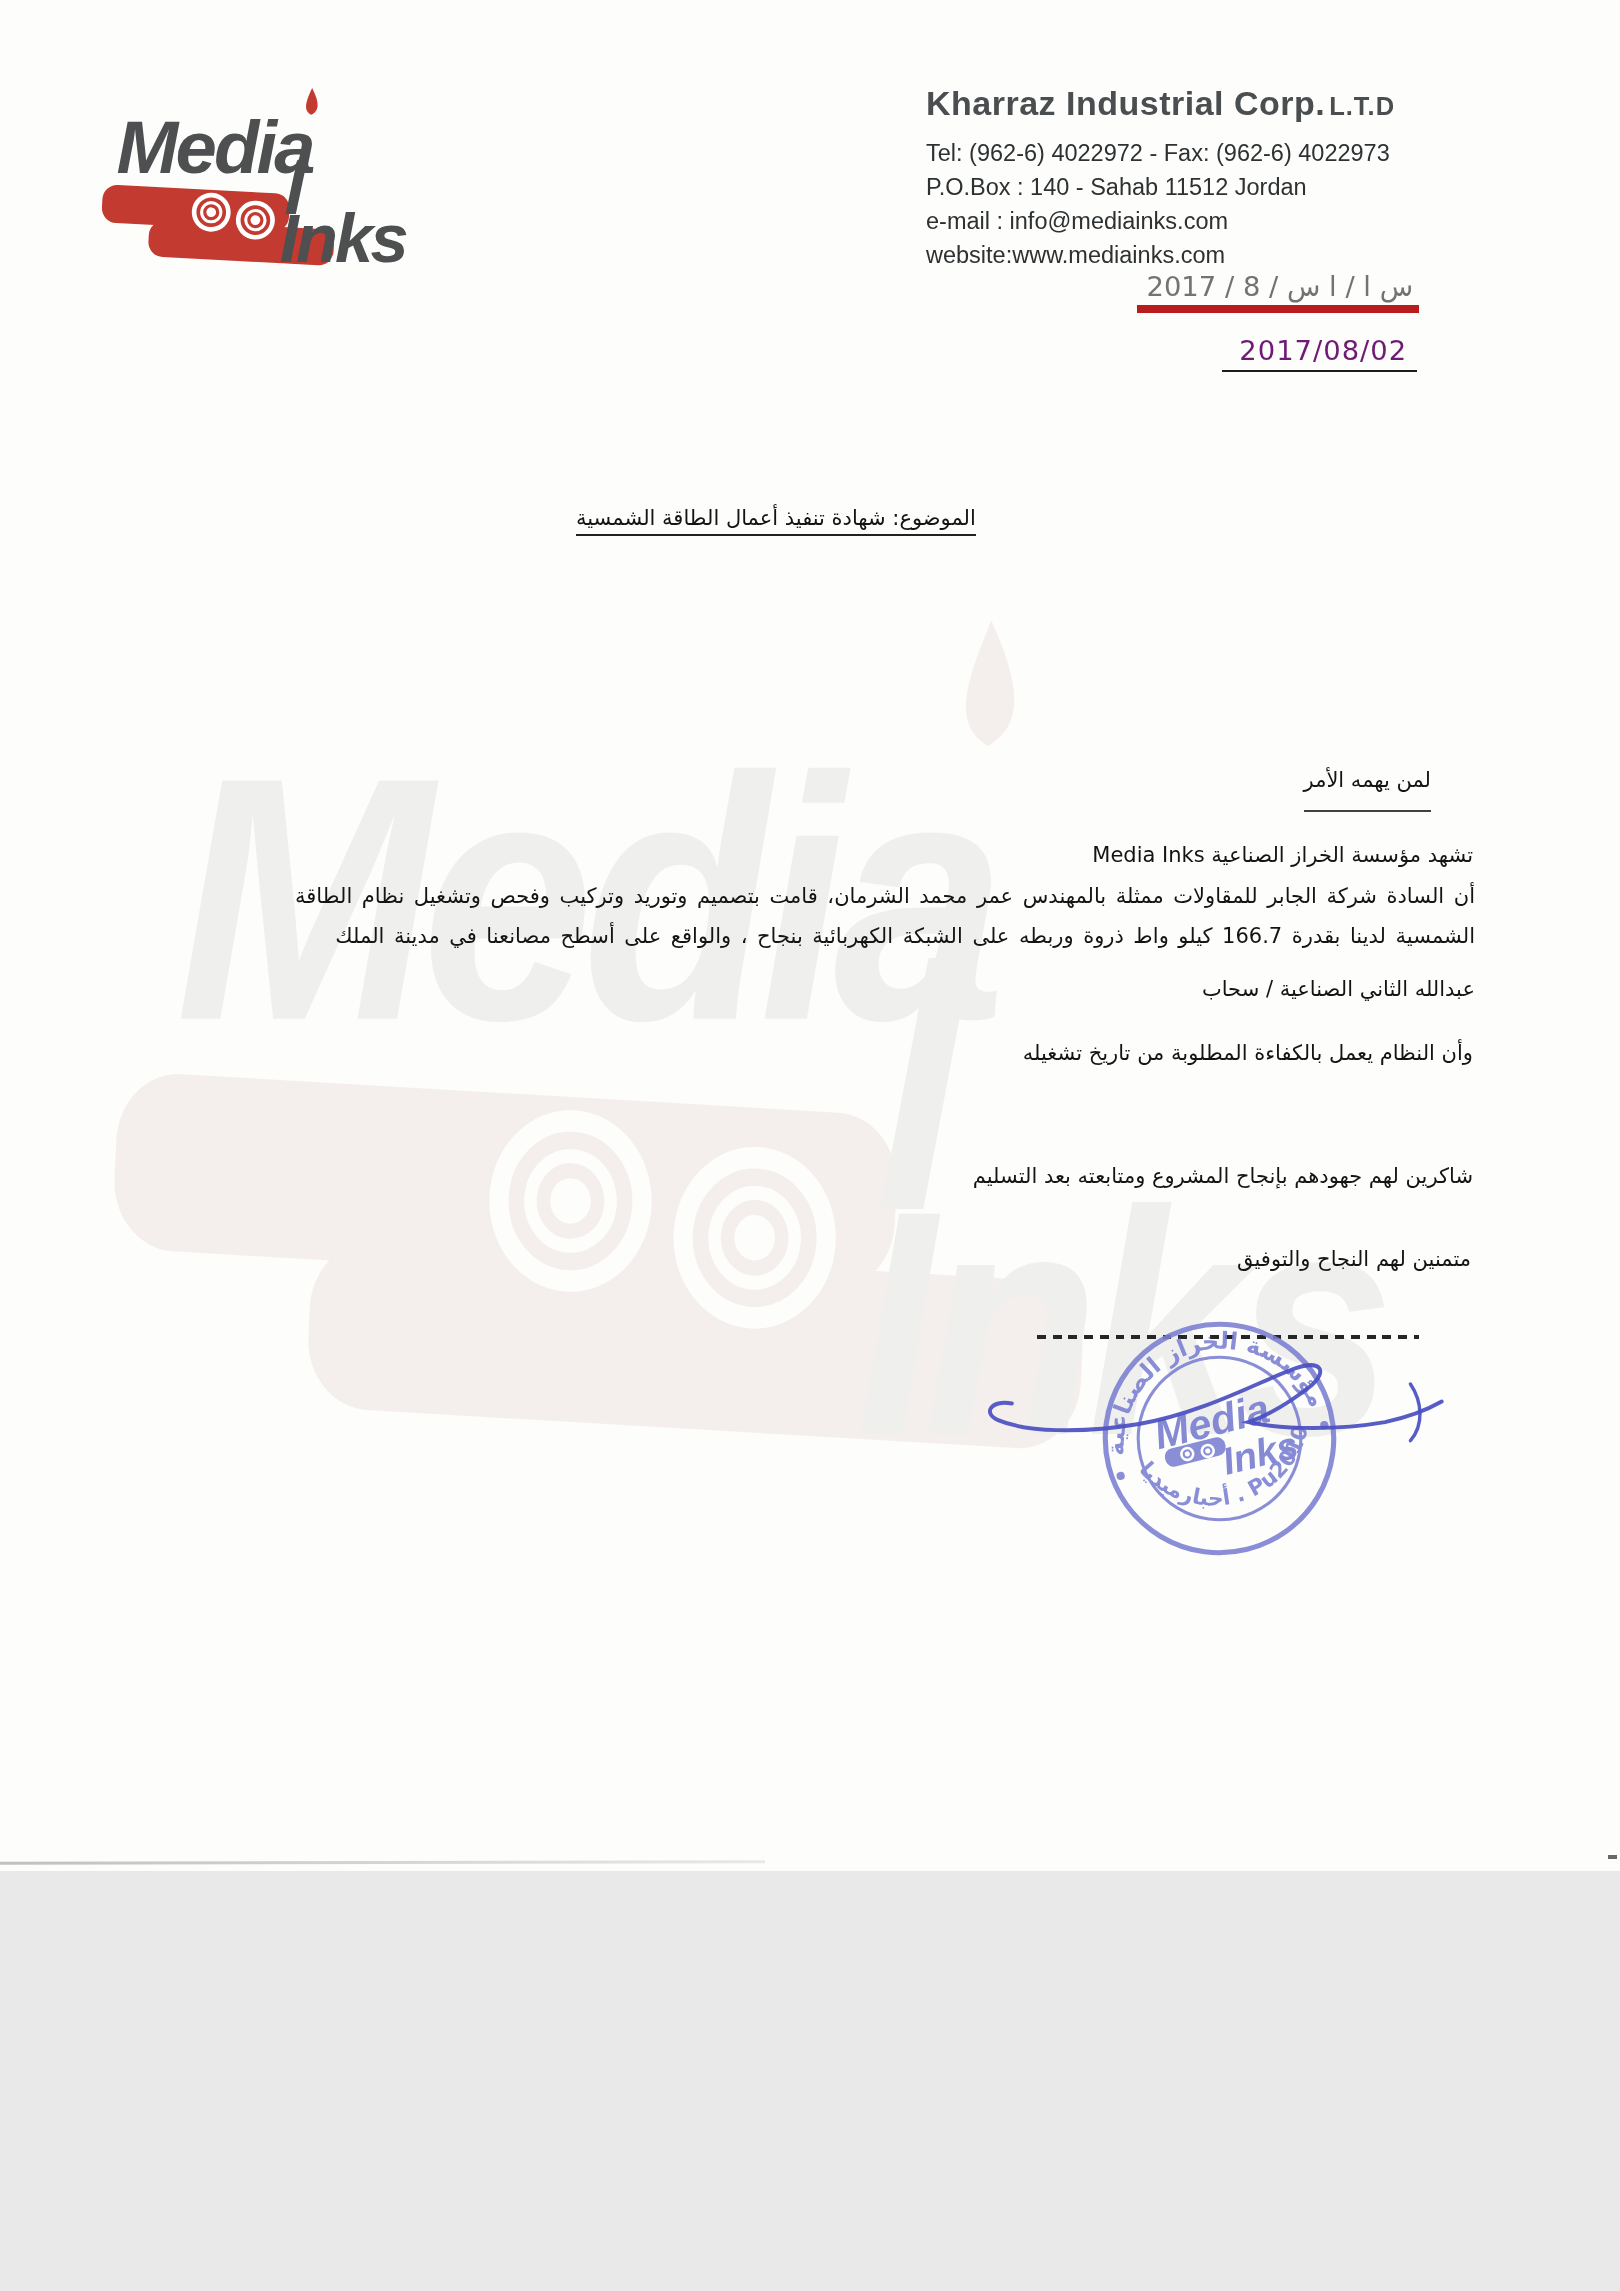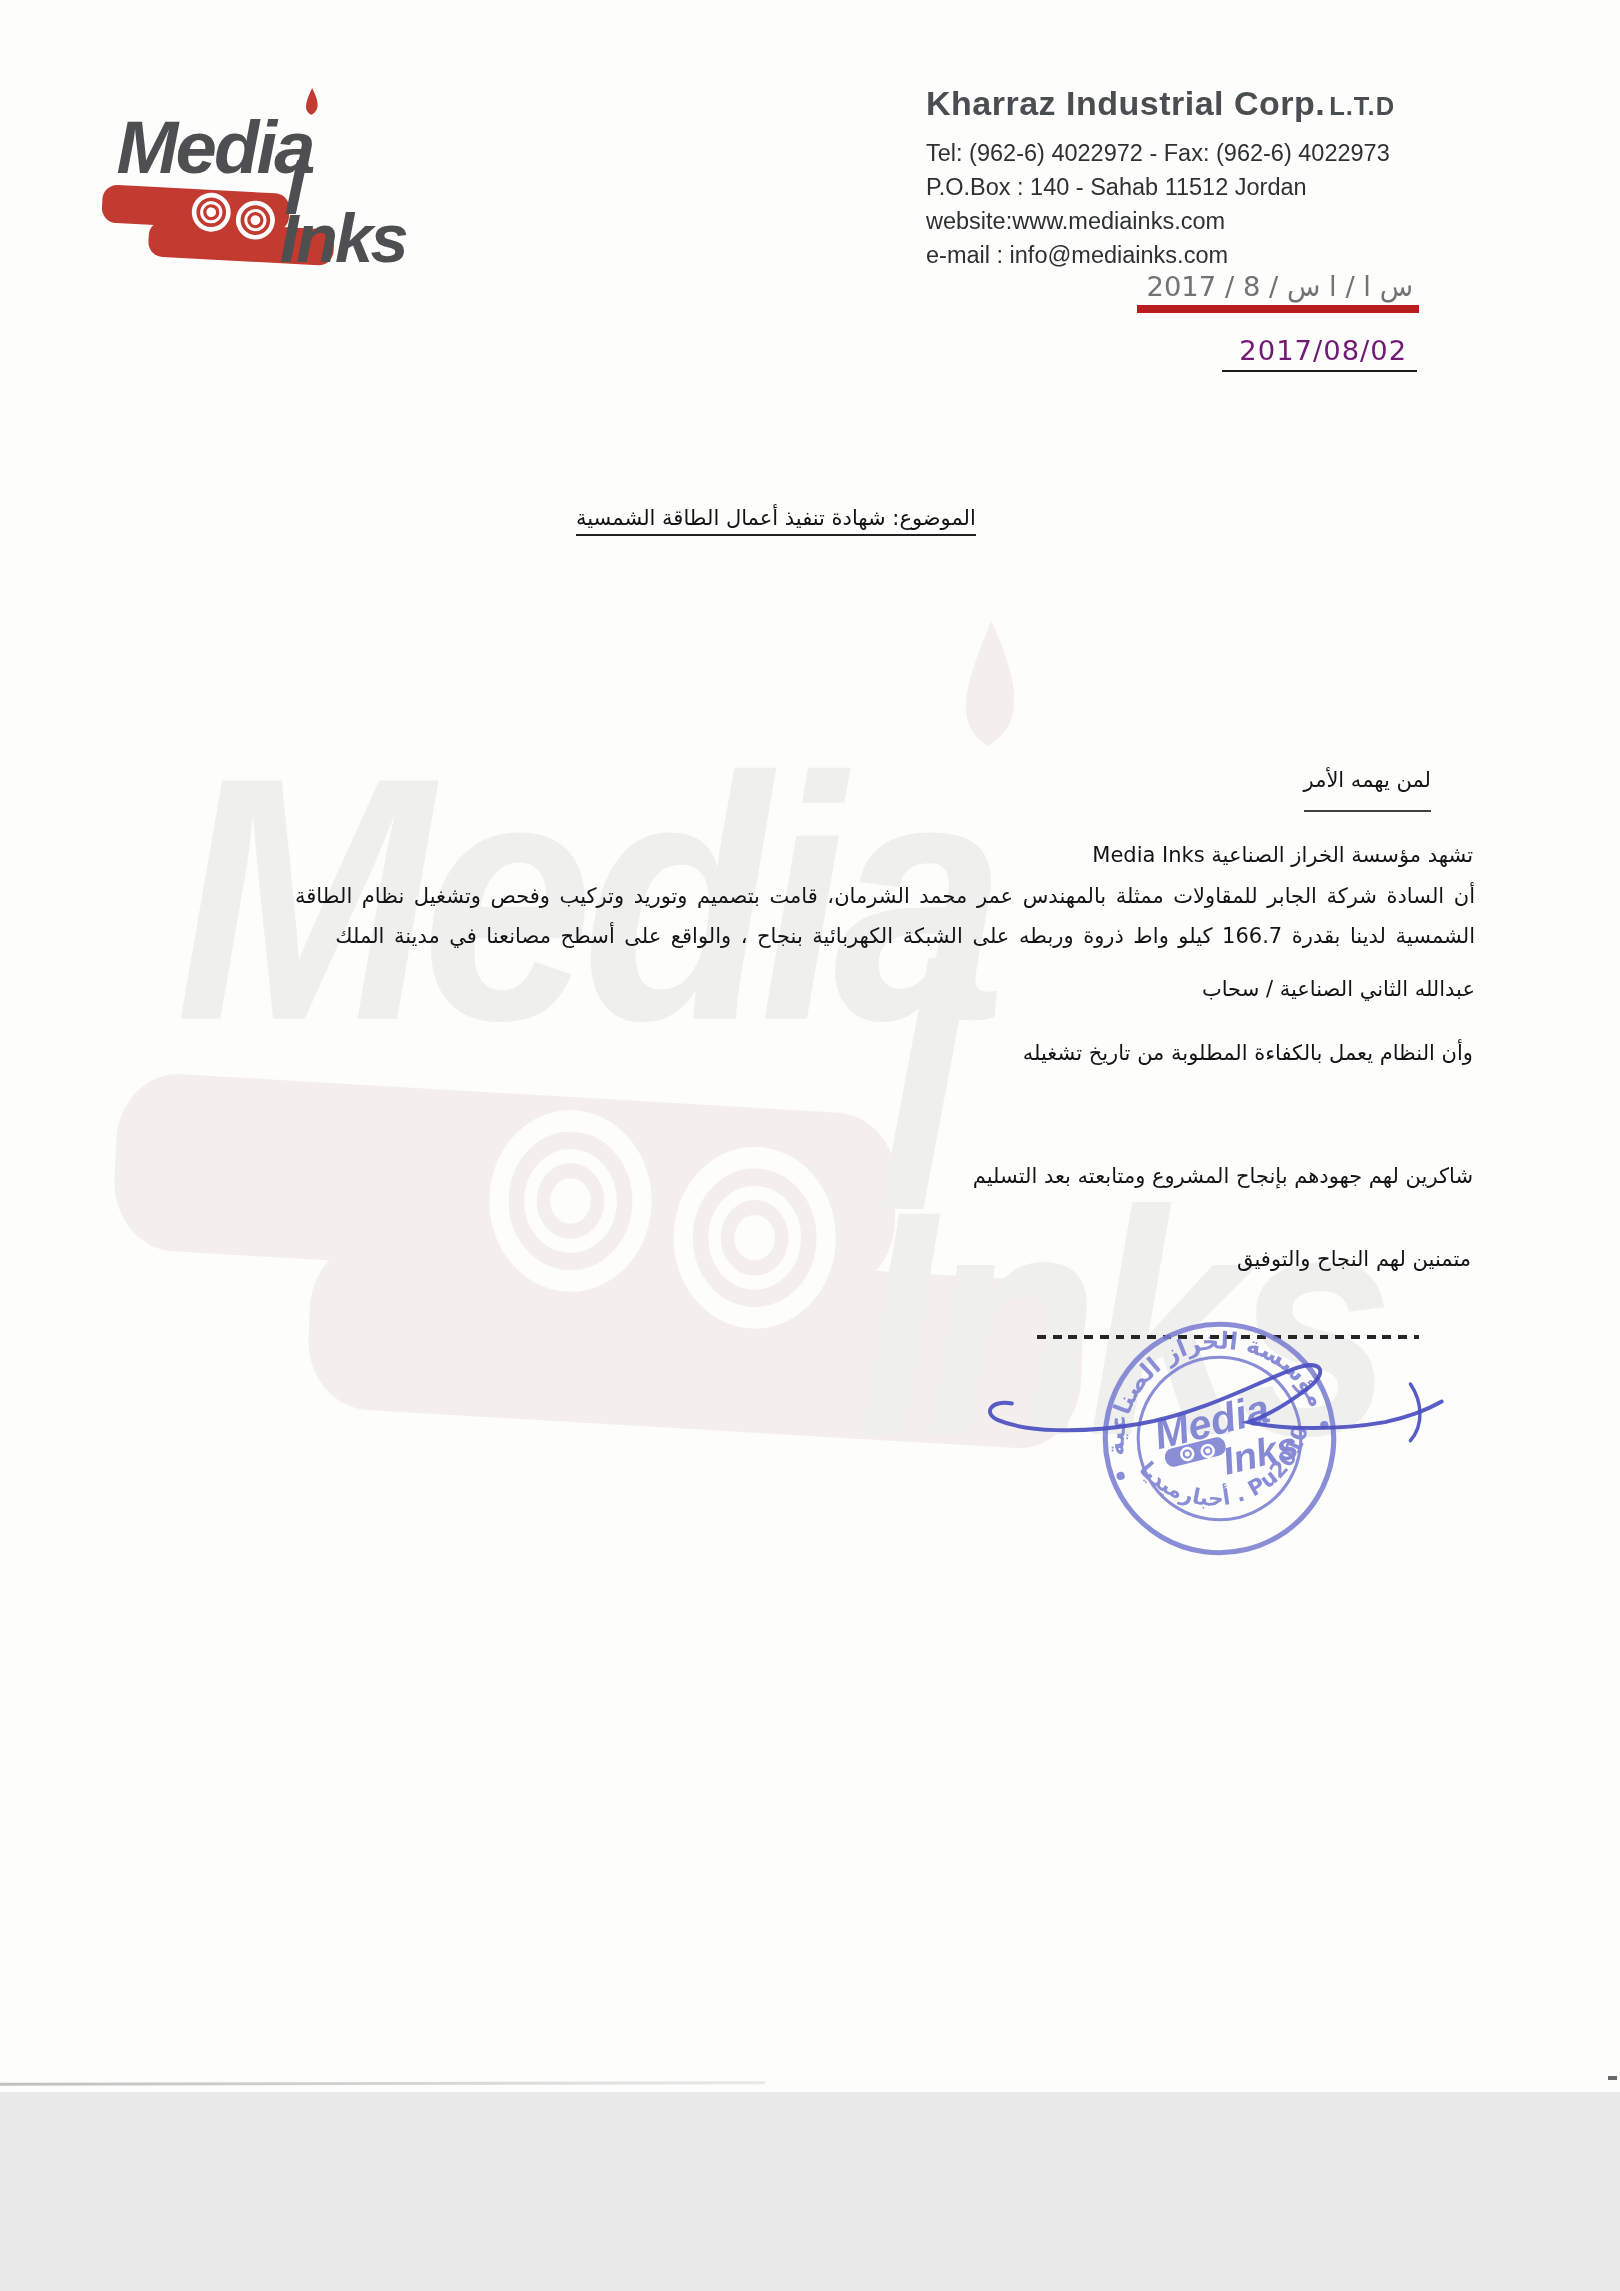--- a/index.html
+++ b/index.html
@@ -1,17 +1,17 @@
 <!DOCTYPE html>
 <html lang="ar"><head>
 <meta charset="utf-8">
 <style>
   html,body{margin:0;padding:0;background:#e9e9e9;}
   .page{
-    position:relative;width:1620px;height:2092px;margin:0 auto;
+    position:relative;width:1620px;height:1871px;margin:0 auto;
     background:#fdfdfc;overflow:hidden;
     font-family:"DejaVu Sans",sans-serif;color:#1a1a1a;
   }
   
   .logo{position:absolute;left:98px;top:80px;width:343px;height:191px;}
   .logo svg,.watermark svg{display:block;}
   .lg-word{font-family:"Liberation Sans",sans-serif;font-style:italic;font-weight:bold;fill:#4d4f50;letter-spacing:-3px;}
   .lg-media{font-size:80px;}
   .lg-inks{font-size:74px;}
   
@@ -93,22 +93,22 @@
     </svg>
   </div>
 
   <div class="header">
     <div class="company-name">
       <span>Kharraz Industrial Corp.</span><span class="suffix">L.T.D</span>
     </div>
     <div class="contacts">
       <div class="contact">Tel: (962-6) 4022972 - Fax: (962-6) 4022973</div>
       <div class="contact">P.O.Box : 140 - Sahab 11512 Jordan</div>
+      <div class="contact">e-mail : info@mediainks.com</div>
       <div class="contact">website:www.mediainks.com</div>
-      <div class="contact">e-mail : info@mediainks.com</div>
     </div>
   </div>
 
   <div class="ref" dir="rtl">س ا / ا س / 8 / 2017</div>
   <div class="date">2017/08/02</div>
 
   <div class="ar subject">الموضوع: شهادة تنفيذ أعمال الطاقة الشمسية</div>
 
   <div class="ar salutation">لمن يهمه الأمر</div>
 

